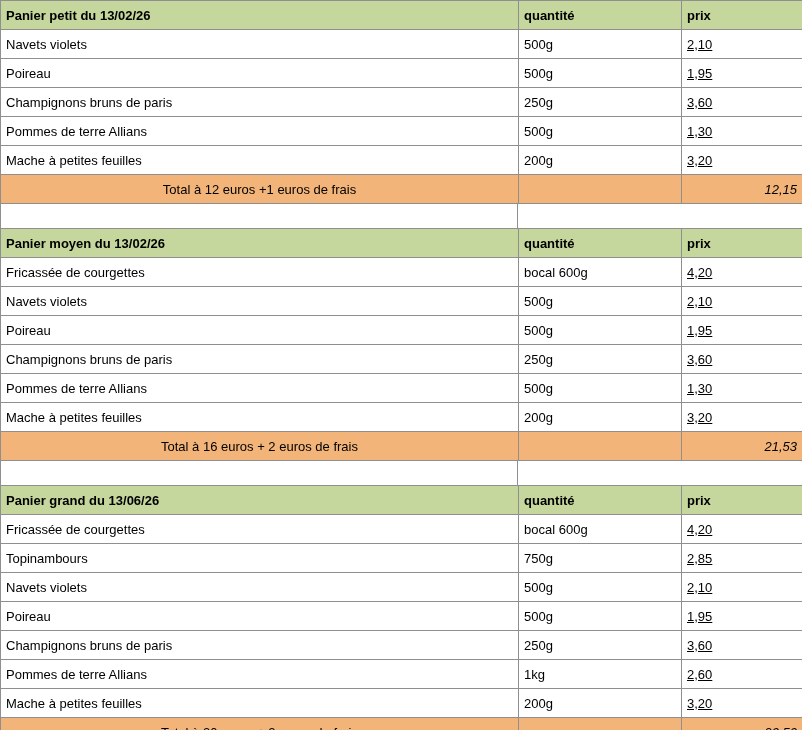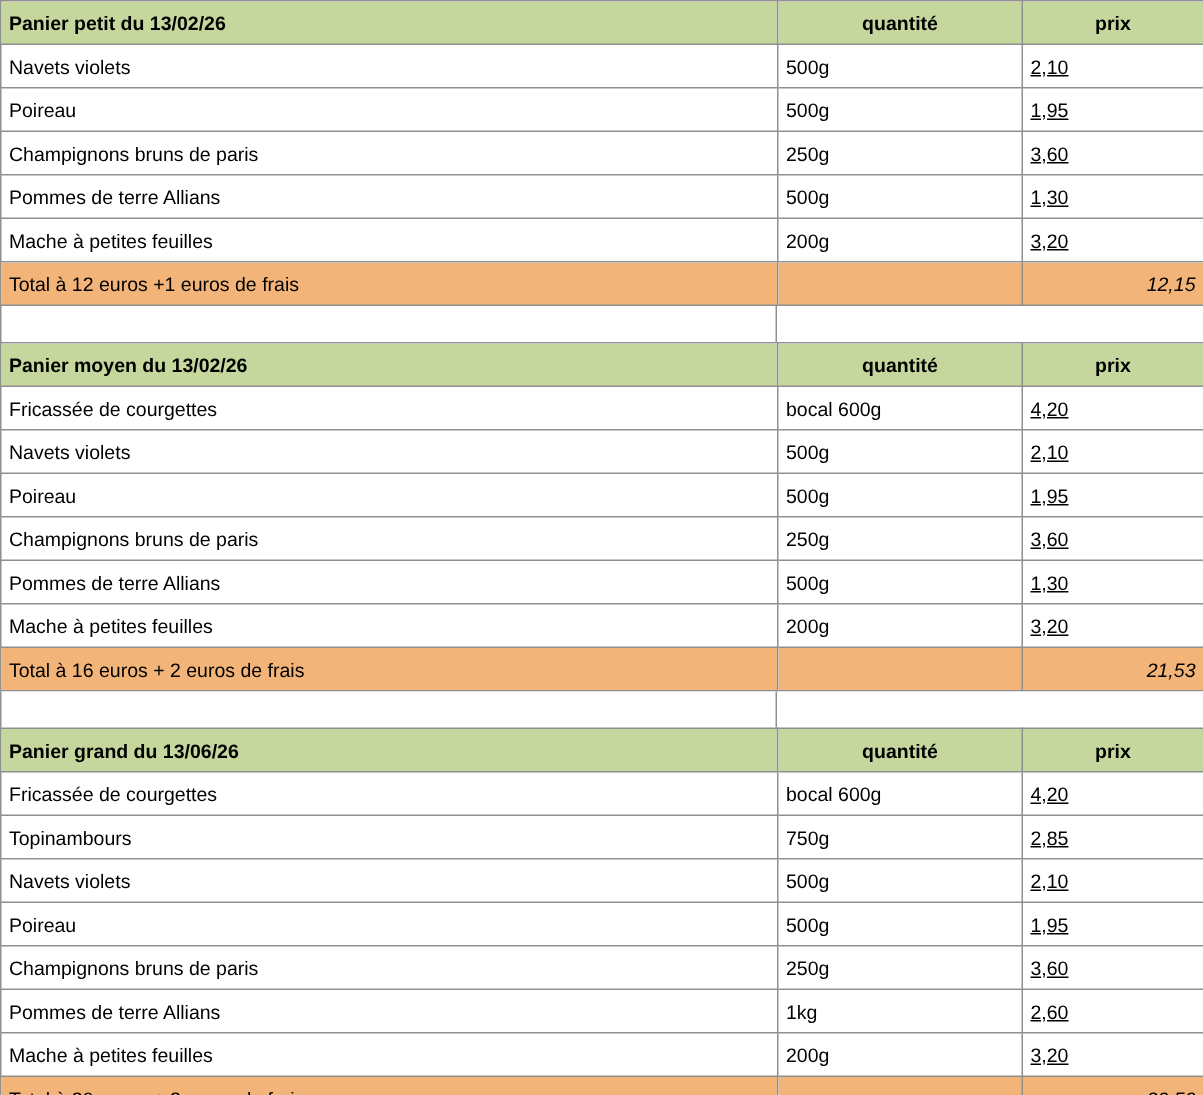--- a/index.html
+++ b/index.html
@@ -35,28 +35,28 @@
   col.c-name   { width: 518px; }
   col.c-qty    { width: 163px; }
   col.c-price  { width: 121px; }
 
   tr.header-row td {
     background: #c5d79c;
     font-weight: bold;
   }
   tr.header-row td.qty,
   tr.header-row td.price {
-    text-align: center;
   }
   tr.item-row td.price {
     text-align: left;
     text-decoration: underline;
   }
   tr.total-row td {
     background: #f3b479;
+    text-align: center;
   }
   tr.total-row td.price {
     text-align: right;
     font-style: italic;
   }
   .spacer {
     height: 24px;
     width: 802px;
     background: #ffffff;
   }

